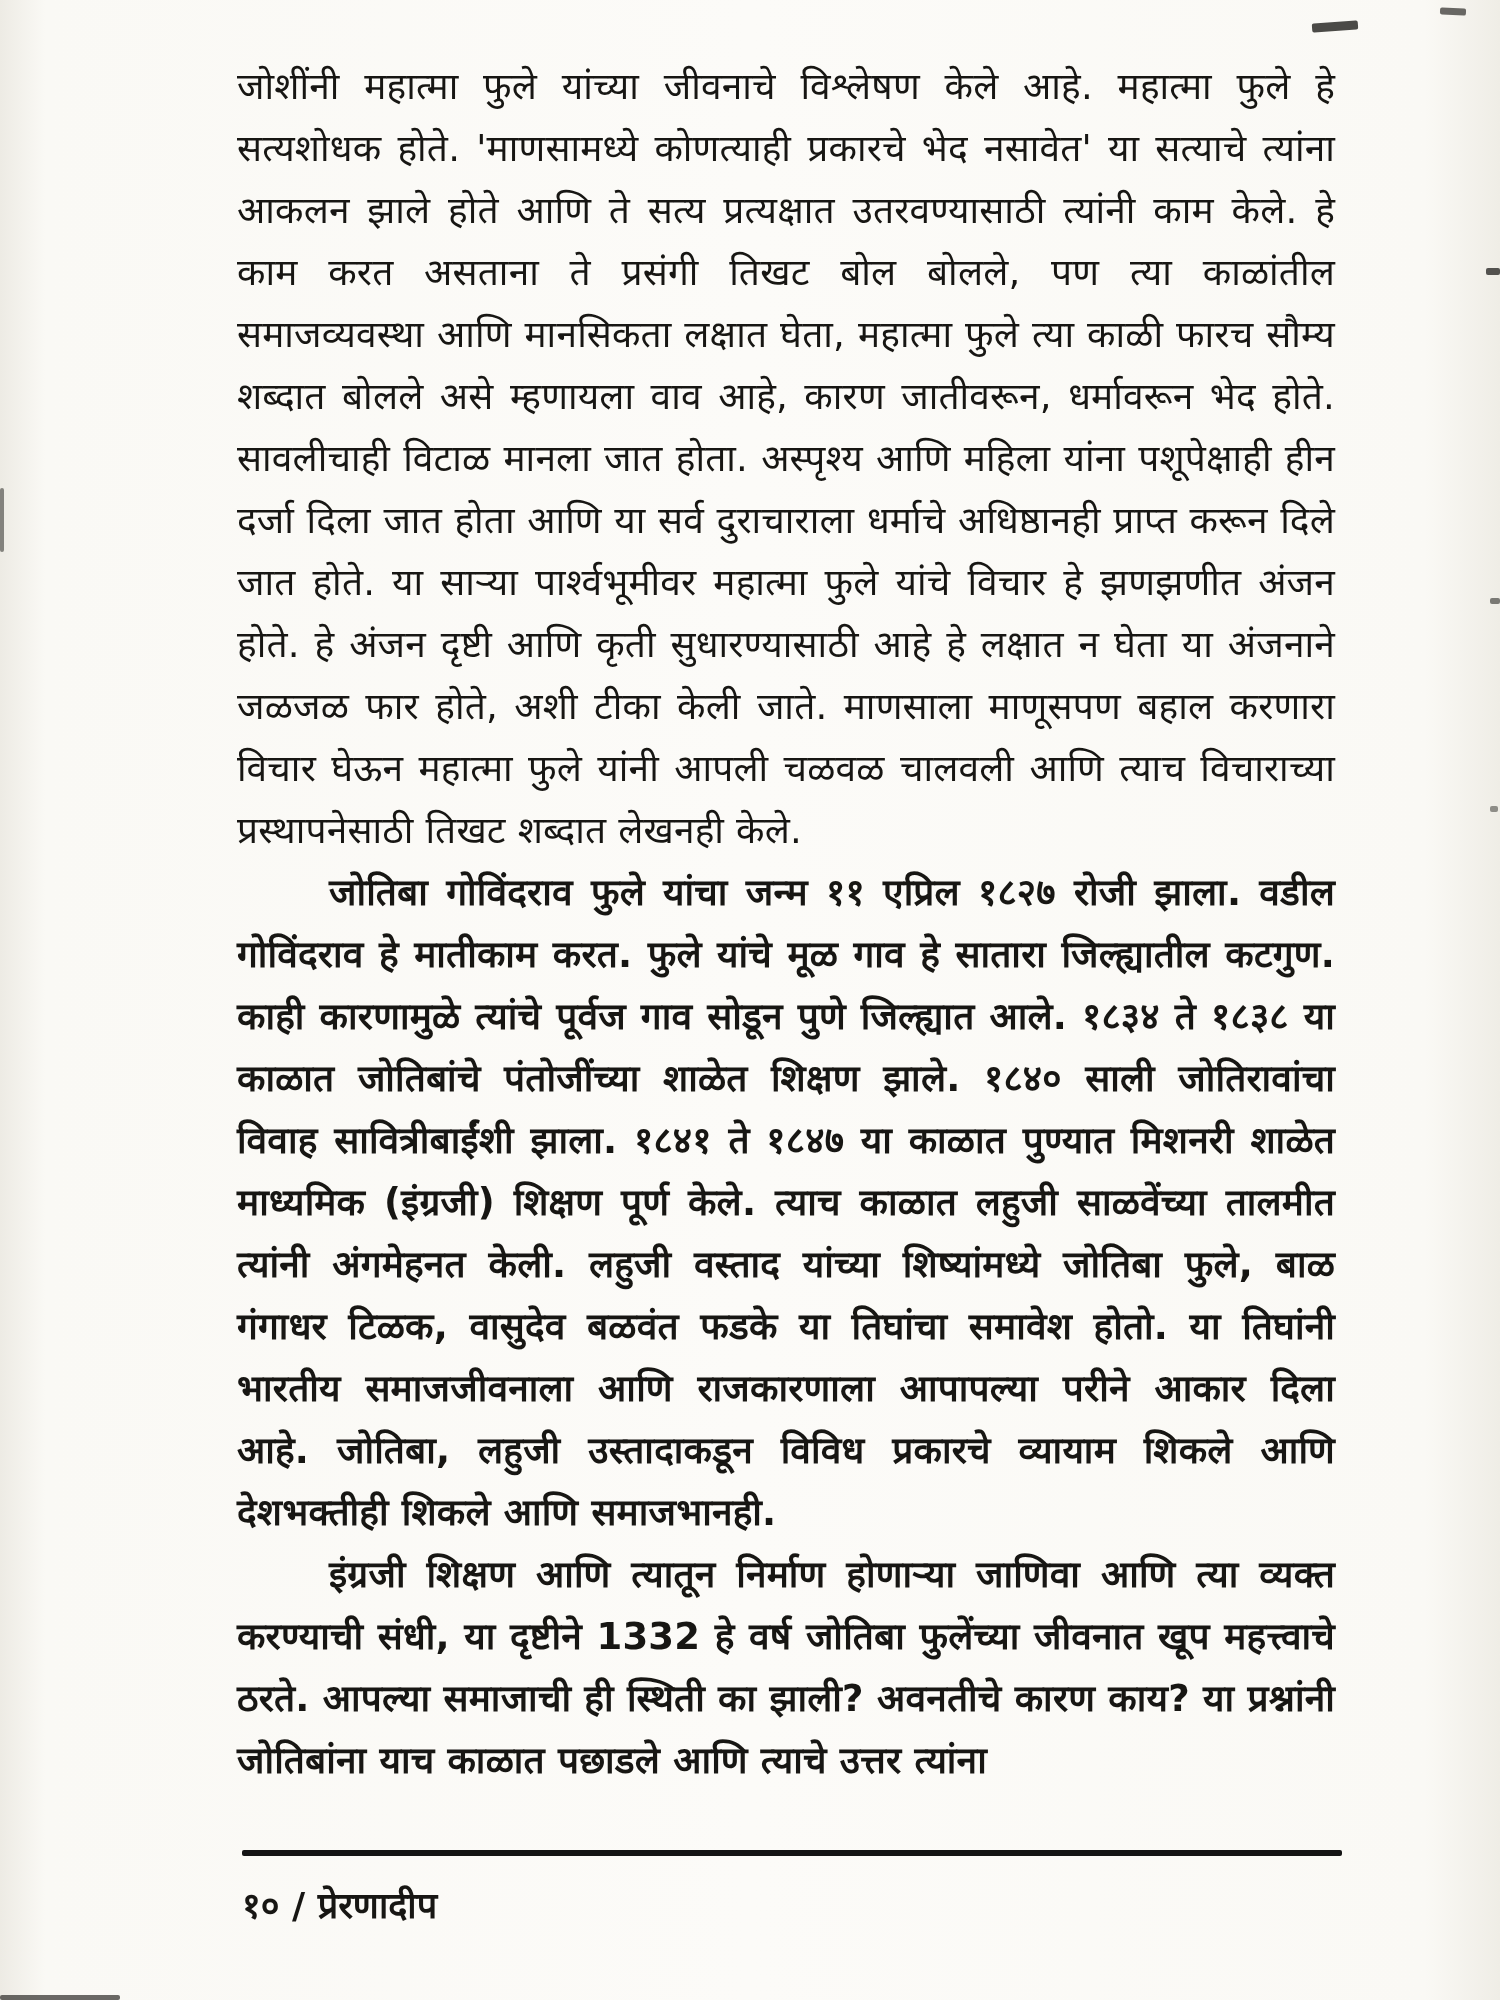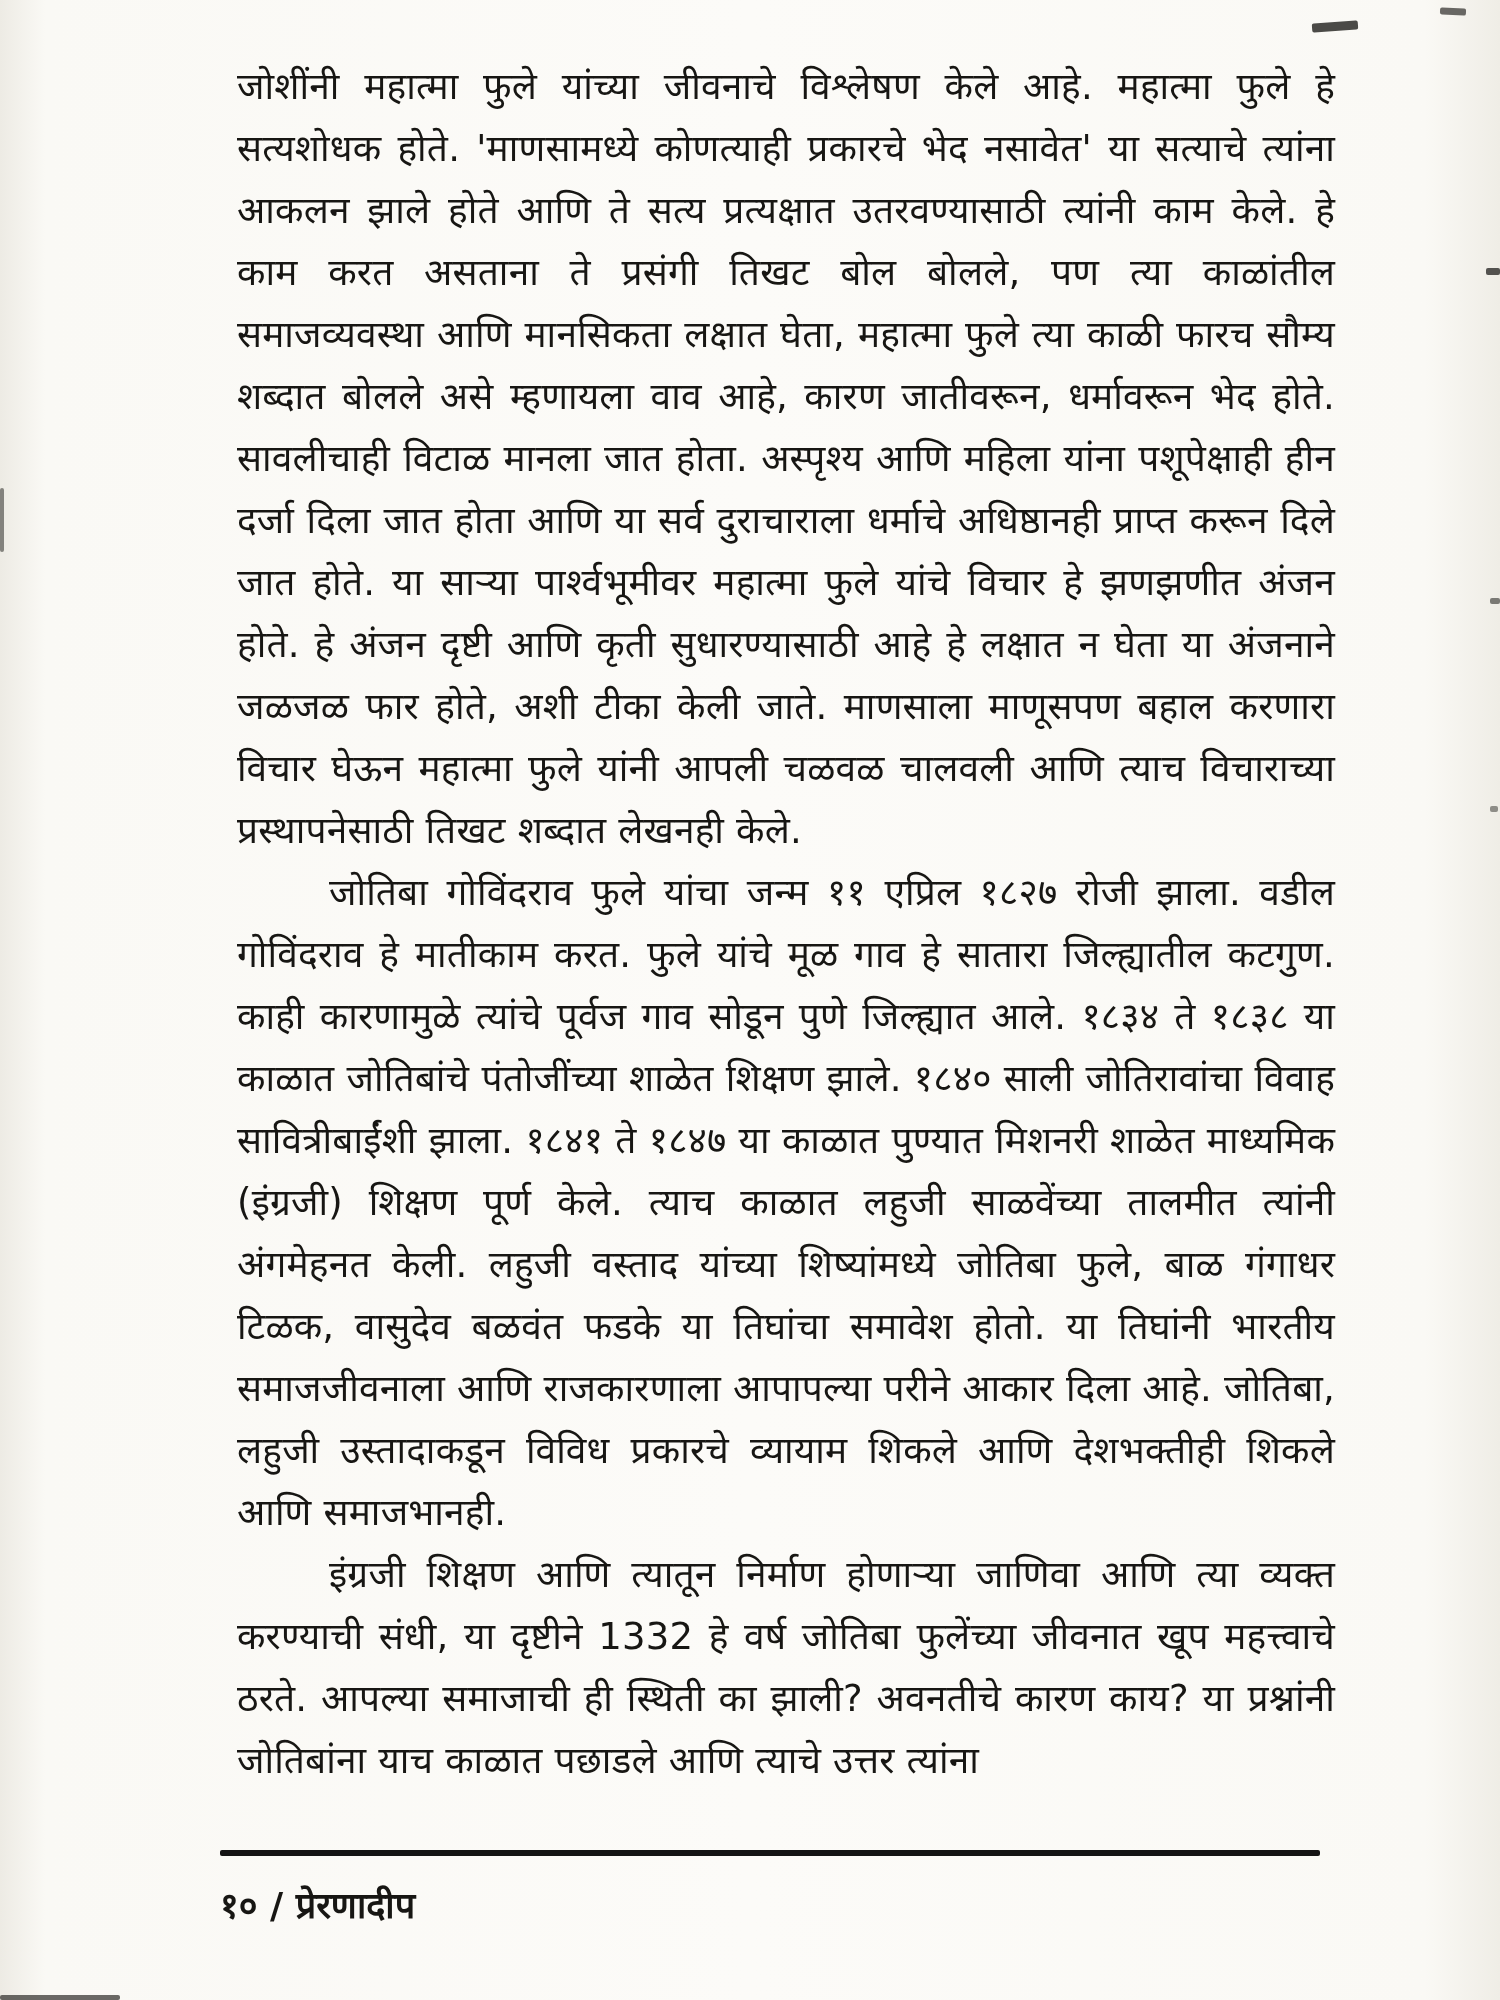--- a/index.html
+++ b/index.html
@@ -30,24 +30,25 @@
     text-align: justify;
     font-weight: 500;
     letter-spacing: 0.2px;
   }
   .text-block p {
     margin: 0;
     padding: 0;
   }
   .text-block p.indent {
     text-indent: 92px;
+    font-weight: bold;
   }
   .footer {
     position: absolute;
-    left: 220px;
+    left: 242px;
     top: 1850px;
     width: 1100px;
   }
   .footer-rule {
     height: 6px;
     background: #141414;
     border-radius: 2px;
     margin-bottom: 24px;
   }
   .footer-label {

